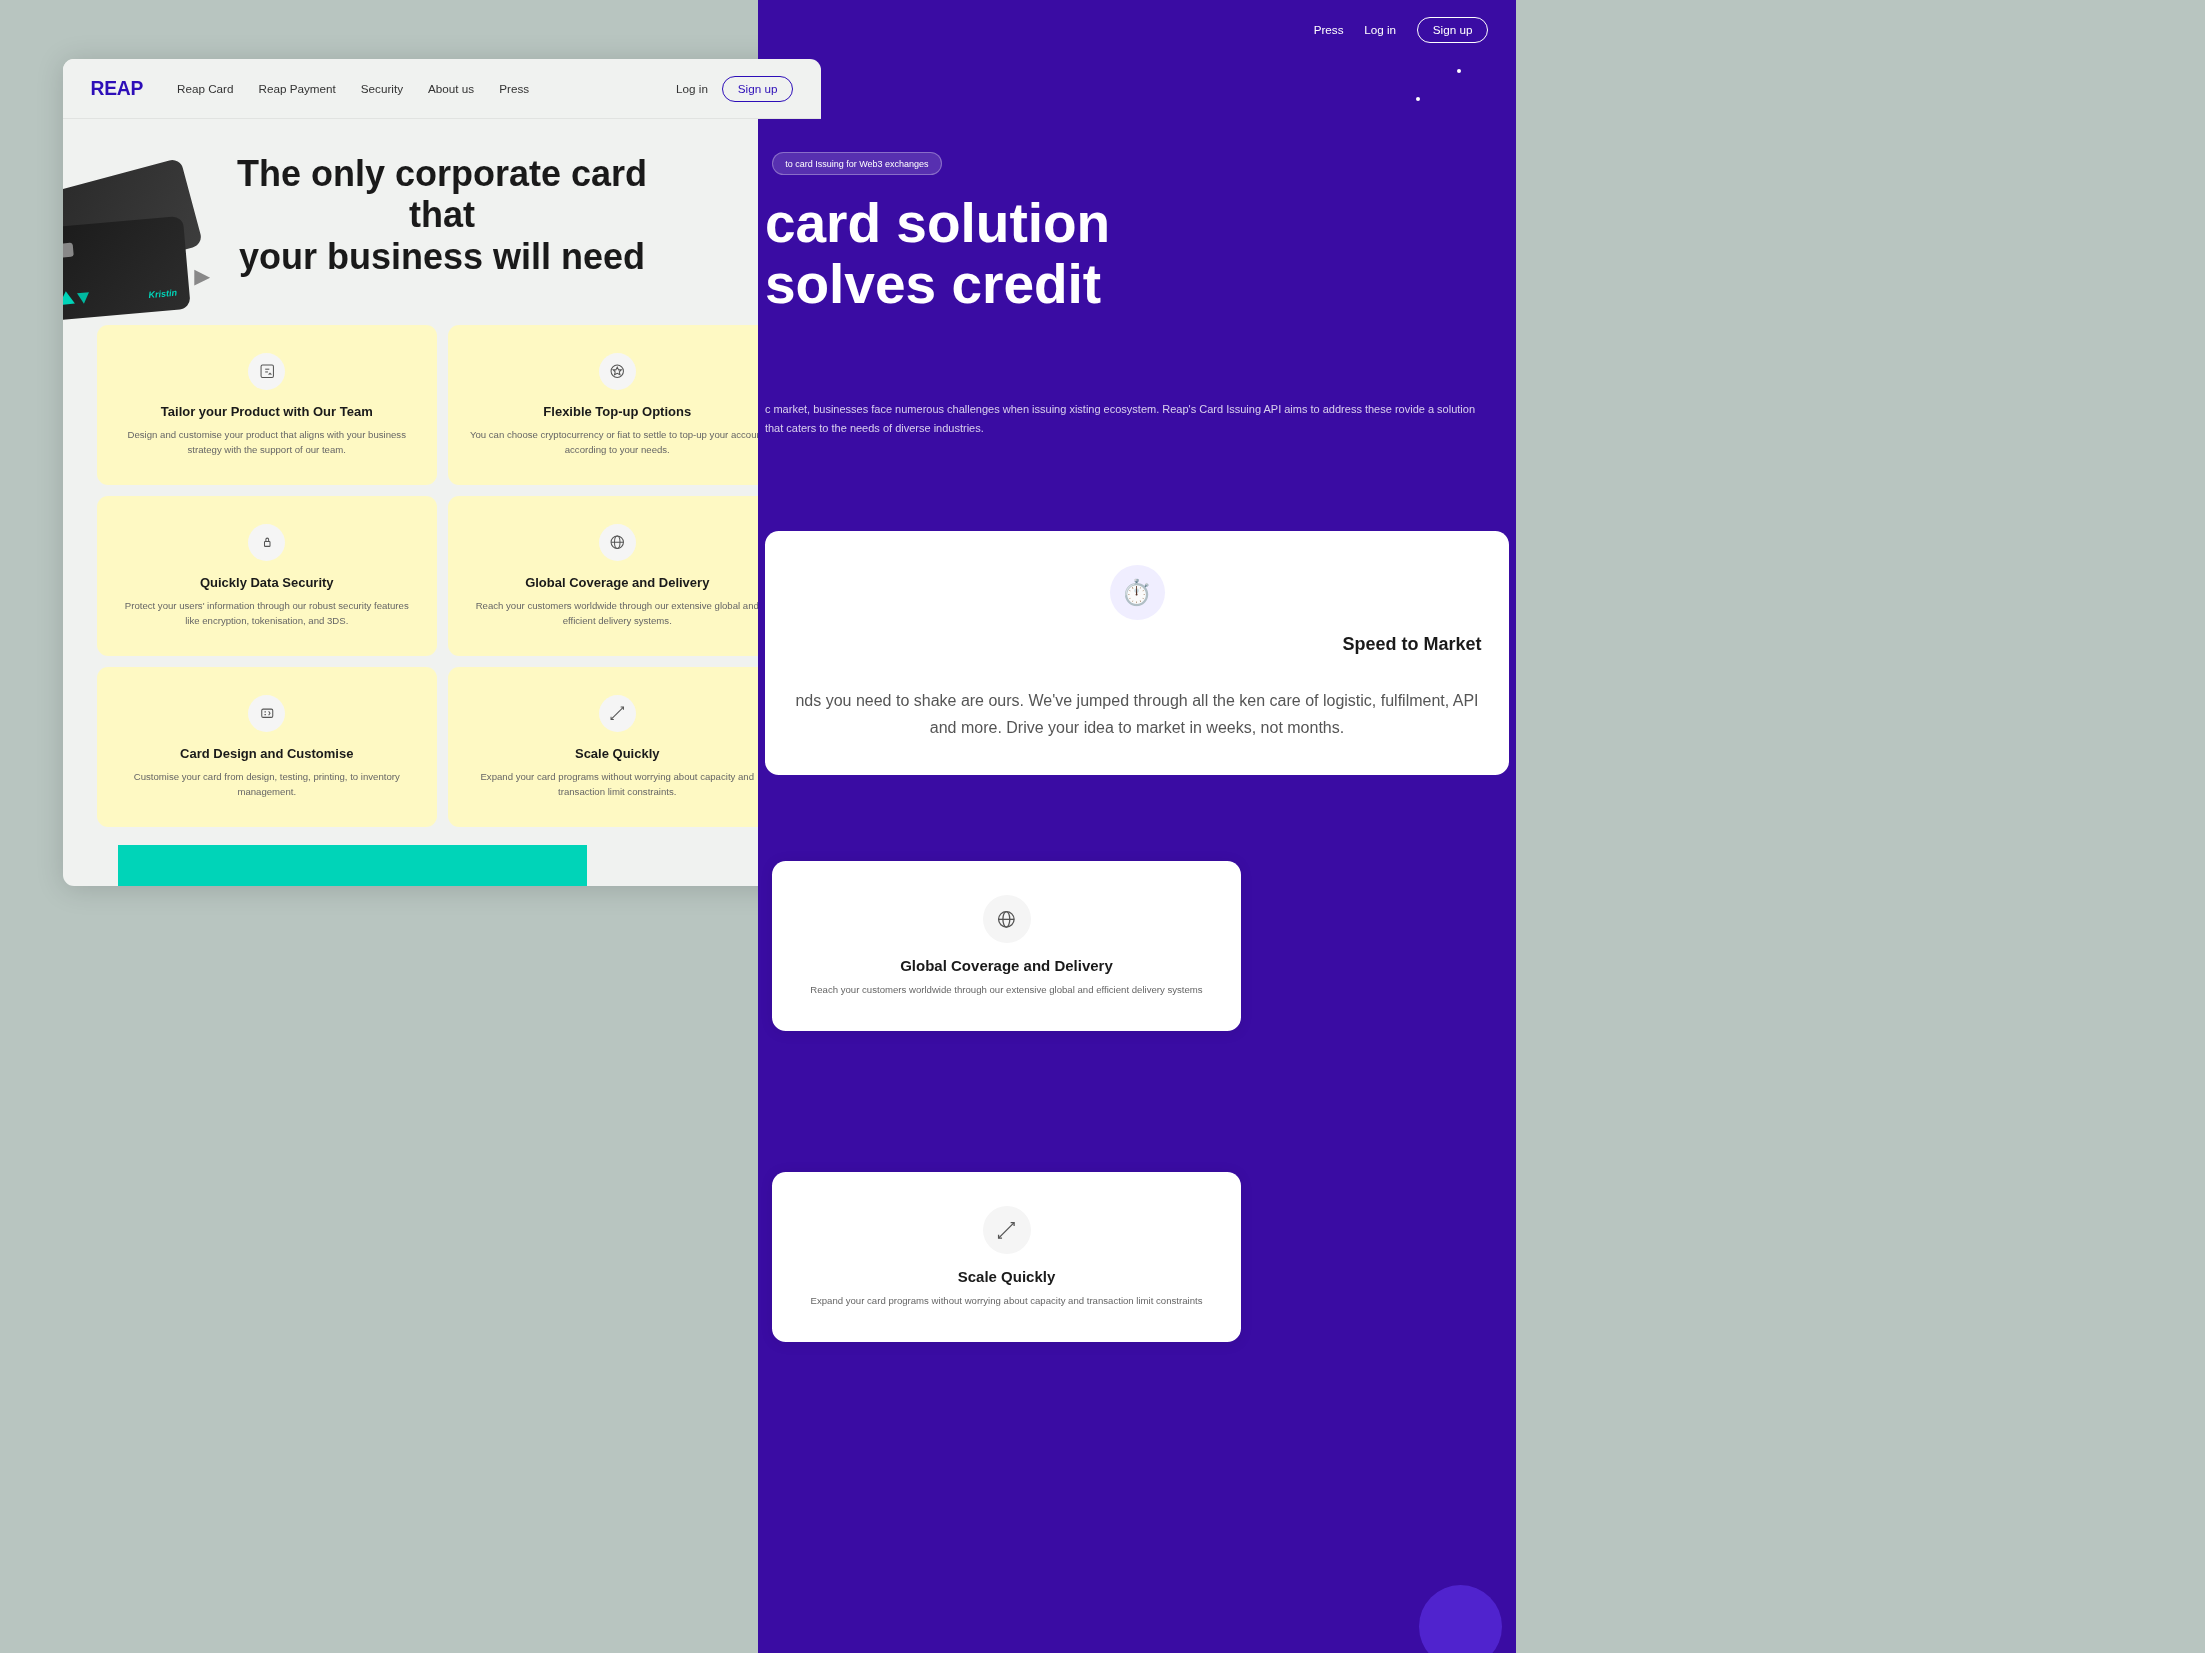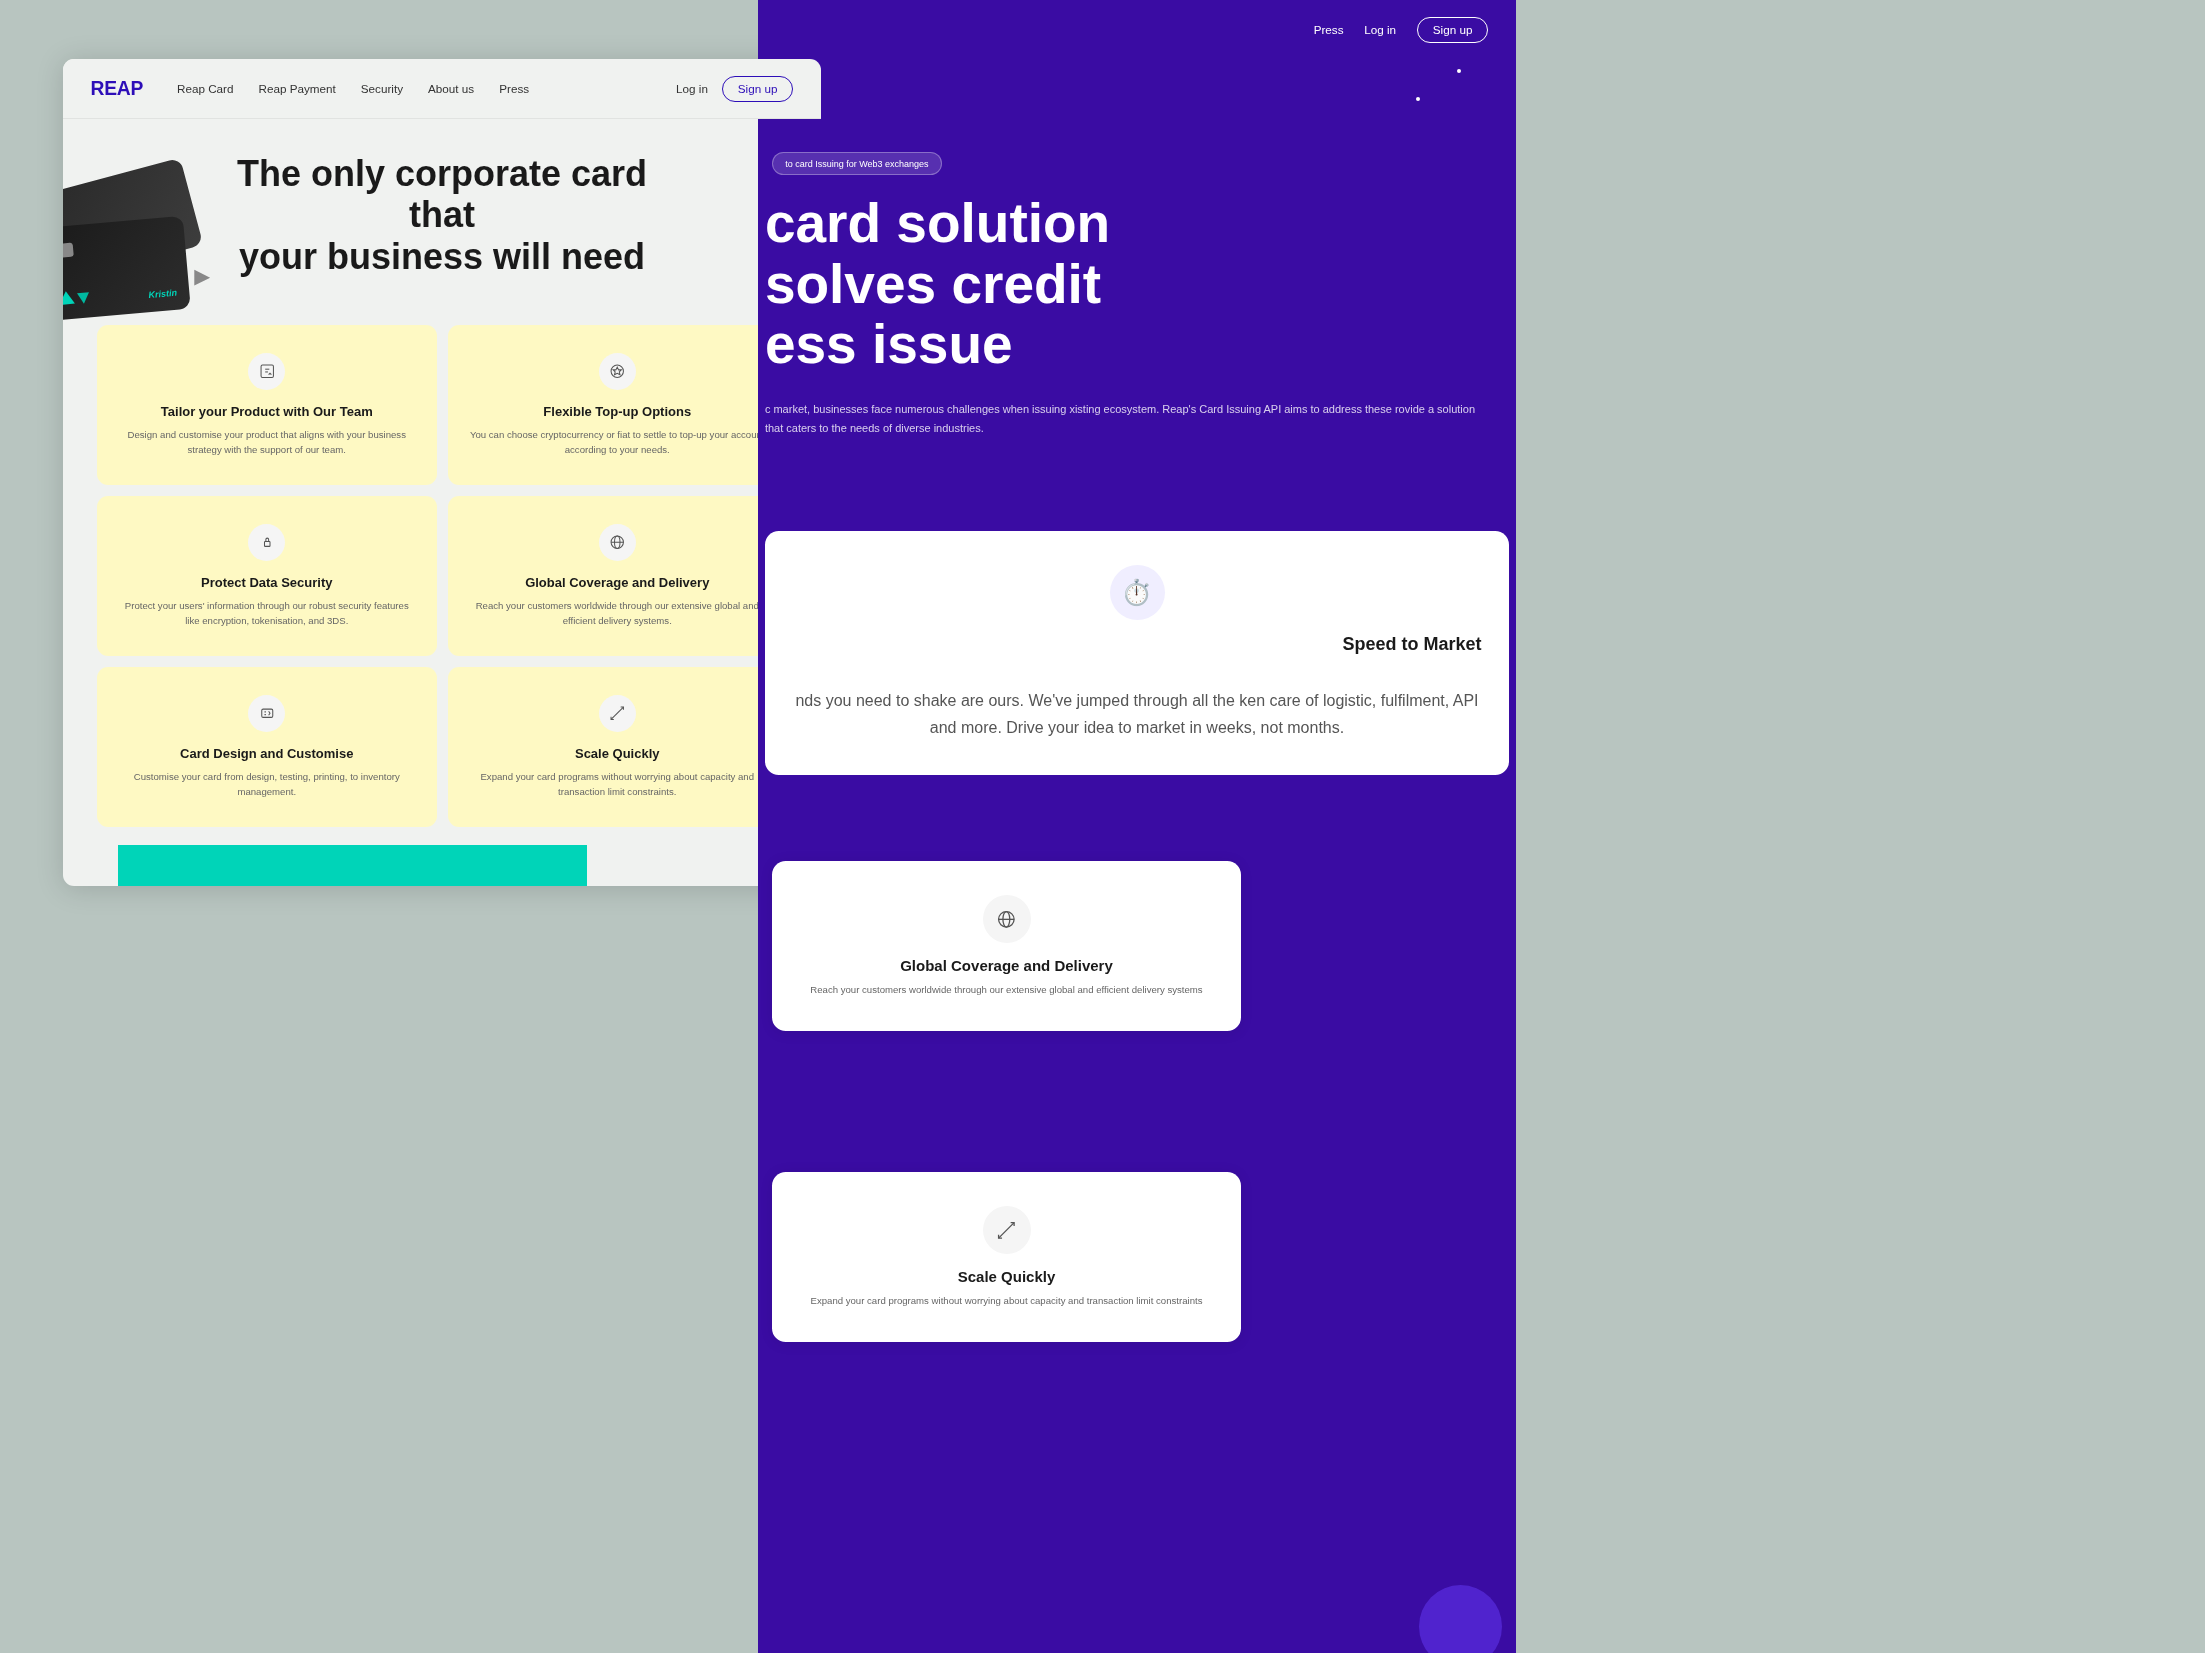--- a/index.html
+++ b/index.html
@@ -481,21 +481,21 @@
       <div class="feature-desc">You can choose cryptocurrency or fiat to settle to top-up your account according to your needs.</div>
     </div>
 
     <div class="feature-card">
       <div class="feature-icon">
         <svg width="16.5" height="16.5" viewBox="0 0 24 24" fill="none" stroke="#555" stroke-width="1.5">
           <rect x="8" y="11" width="8" height="7" rx="1"></rect>
           <path d="M10 11V8a2 2 0 014 0v3"></path>
         </svg>
       </div>
-      <div class="feature-title">Protect Data Security</div>
+      <div class="feature-title">Quickly Data Security</div>
       <div class="feature-desc">Protect your users' information through our robust security features like encryption, tokenisation, and 3DS.</div>
     </div>
 
     <div class="feature-card">
       <div class="feature-icon">
         <svg width="16.5" height="16.5" viewBox="0 0 24 24" fill="none" stroke="#555" stroke-width="1.5">
           <circle cx="12" cy="12" r="9"></circle>
           <ellipse cx="12" cy="12" rx="4" ry="9"></ellipse>
           <line x1="3" y1="12" x2="21" y2="12"></line>
         </svg>
@@ -545,21 +545,20 @@
   <div class="stars">
     <div class="star" style="top:0;right:0;"></div>
     <div class="star" style="top:27.6px;right:41px;"></div>
   </div>
 
   <div class="badge-pill">to card Issuing for Web3 exchanges</div>
 
   <div class="right-hero-text">
     <div class="right-hero-title">card solution</div>
     <div class="right-hero-title">solves credit</div>
-    <div class="right-hero-title">ess issue</div>
   </div>
 
   <div class="right-body-text">c market, businesses face numerous challenges when issuing xisting ecosystem. Reap's Card Issuing API aims to address these rovide a solution that caters to the needs of diverse industries.</div>
 
   <div class="white-section">
     <div class="speed-icon-circle">⏱️</div>
     <div class="speed-title">Speed to Market</div>
     <div class="speed-desc">nds you need to shake are ours. We've jumped through all the ken care of logistic, fulfilment, API and more. Drive your idea to market in weeks, not months.</div>
   </div>
 

